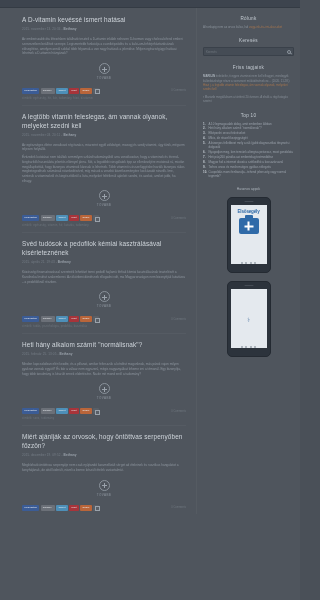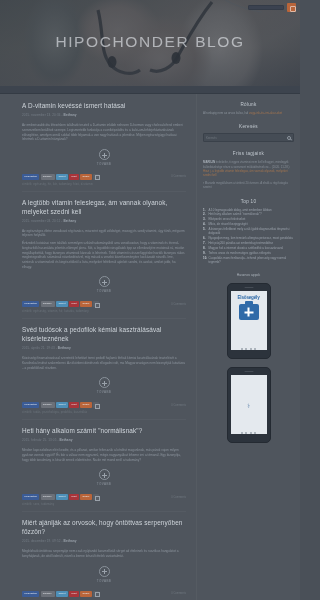--- a/index.html
+++ b/index.html
@@ -351,37 +351,20 @@
     width: 2px; height: 2px; border-radius: 50%;
     background: #9aa2ab;
   }
   .tiny-glyph { font-size: 6px; color: #5a7fa8; margin-top: auto; }
 </style>
 </head>
 <body>
 
 <div id="page">
 
-  <div class="hero">
-    <div class="hero-photo"></div>
-    <svg class="steth" viewBox="0 0 300 86" preserveAspectRatio="none">
-      <path d="M98 10 C 104 34, 100 52, 110 64 C 118 74, 132 76, 140 70" stroke="#1d2226" stroke-width="3.2" fill="none" opacity="0.85"></path>
-      <path d="M212 2 C 196 22, 186 42, 178 56 C 172 68, 160 74, 150 70" stroke="#1d2226" stroke-width="3.2" fill="none" opacity="0.85"></path>
-      <ellipse cx="112" cy="62" rx="4.5" ry="6" fill="#14181b" opacity="0.9"></ellipse>
-      <ellipse cx="176" cy="58" rx="4.5" ry="6" fill="#14181b" opacity="0.9"></ellipse>
-      <path d="M225 0 C 236 6, 248 10, 262 12" stroke="#6e7a80" stroke-width="1.2" fill="none" opacity="0.5"></path>
-    </svg>
-    <div class="hero-dim"></div>
-    <div class="hero-title">HIPOCHONDER BLOG</div>
-
-    <div class="topbar">
-      <div class="top-search"></div>
-      <div class="top-btn"></div>
-    </div>
-  </div>
   <div class="navstrip"></div>
 
   <div class="wrap">
 
     <div class="main">
 
       <div class="article">
         <div class="art-title">A D-vitamin kevéssé ismert hatásai</div>
         <div class="art-meta">
           <span>2015. november 13. 20:34</span>

